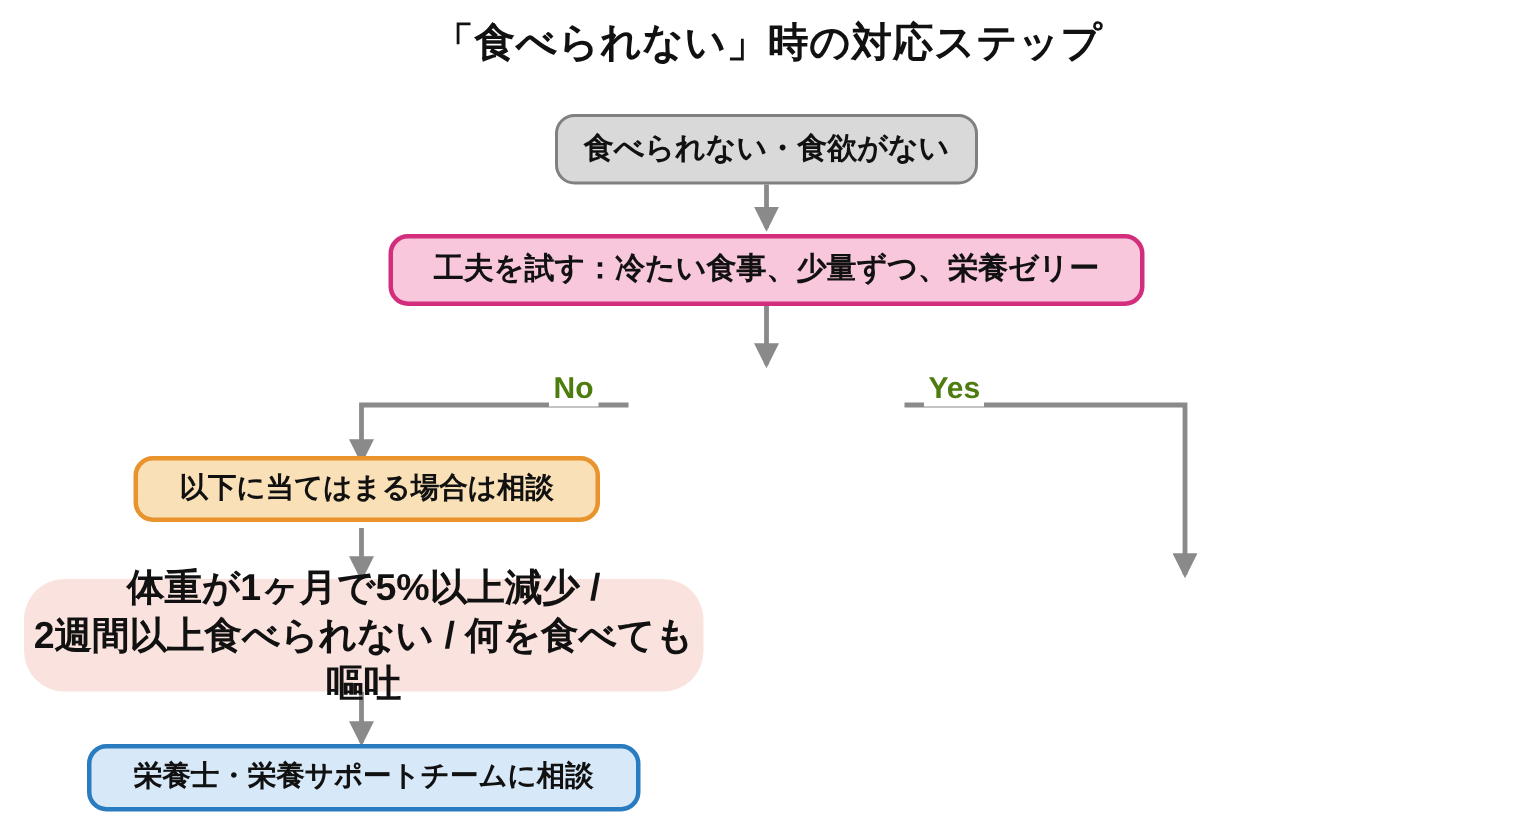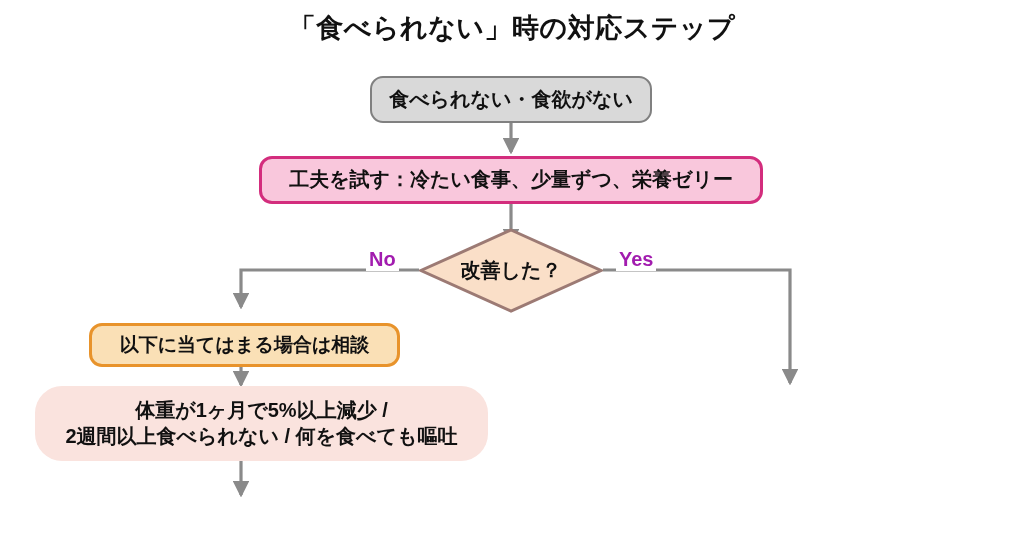--- a/index.html
+++ b/index.html
@@ -69,22 +69,21 @@
     background: #fae0b6;
     border-color: #e8932b;
     border-width: 3px;
     font-size: 19px;
   }
   .node-red {
     background: #fae3de;
     border-color: #d21f1f;
     border-width: 3px;
     border-radius: 27px;
-    font-size: 20px;
-    margin-left: 19px;
+    font-size: 25px;
   }
   .node-blue {
     background: #d7e9f8;
     border-color: #2a7cc0;
     border-width: 3px;
     font-size: 19px;
   }
   .node-green {
     background: #d7ecd3;
     border-color: #4a9c56;
@@ -105,21 +104,21 @@
     align-items: center;
     justify-content: center;
     font-size: 20px;
     font-weight: bold;
     color: #111111;
   }
   .edge-label {
     position: absolute;
     font-size: 20px;
     font-weight: bold;
-    color: #a21caf;
+    color: #4d7c0f;
     z-index: 3;
     background: #ffffff;
     padding: 0 3px;
   }
   .multiline {
     white-space: pre-line;
   }
 </style>
 </head>
 <body>
@@ -151,35 +150,32 @@
   </svg>
 
   <div class="node rounded node-pink" style="left:259px; top:156px; width:504px; height:48px;">
     <span>工夫を試す：冷たい食事、少量ずつ、栄養ゼリー</span>
   </div>
 
   <div class="node rounded node-gray" style="left:370px; top:76px; width:282px; height:47px;">
     <span>食べられない・食欲がない</span>
   </div>
 
-  <div class="diamond-wrap" style="left:419px; top:228px; width:184px; height:85px;">
-    <svg width="184" height="85" viewBox="0 0 184 85">
-      <polygon points="92,2 182,42.5 92,83 2,42.5" fill="#fadfc8" stroke="#9c7a74" stroke-width="3"></polygon>
-    </svg>
-    <div class="diamond-label">改善した？</div>
-  </div>
 
   <div class="edge-label" style="left:366px; top:248px;">No</div>
 
   <div class="edge-label" style="left:616px; top:248px;text-align:center;">Yes</div>
 
-  <div class="node rounded node-orange" style="left:89px; top:323px; width:311px; height:44px;">
+  <div class="node rounded node-orange" style="left:89px; top:304px; width:311px; height:44px;">
     <span>以下に当てはまる場合は相談</span>
   </div>
 
   <div class="node node-red multiline" style="left:16px; top:386px; width:453px; height:75px;">
     <span class="multiline">体重が1ヶ月で5%以上減少 /
 2週間以上食べられない / 何を食べても嘔吐</span>
   </div>
 
+  <div class="node rounded node-blue" style="left:58px; top:496px; width:369px; height:45px;">
+    <span>栄養士・栄養サポートチームに相談</span>
+  </div>
 
 
 </div>
 
 </body></html>

